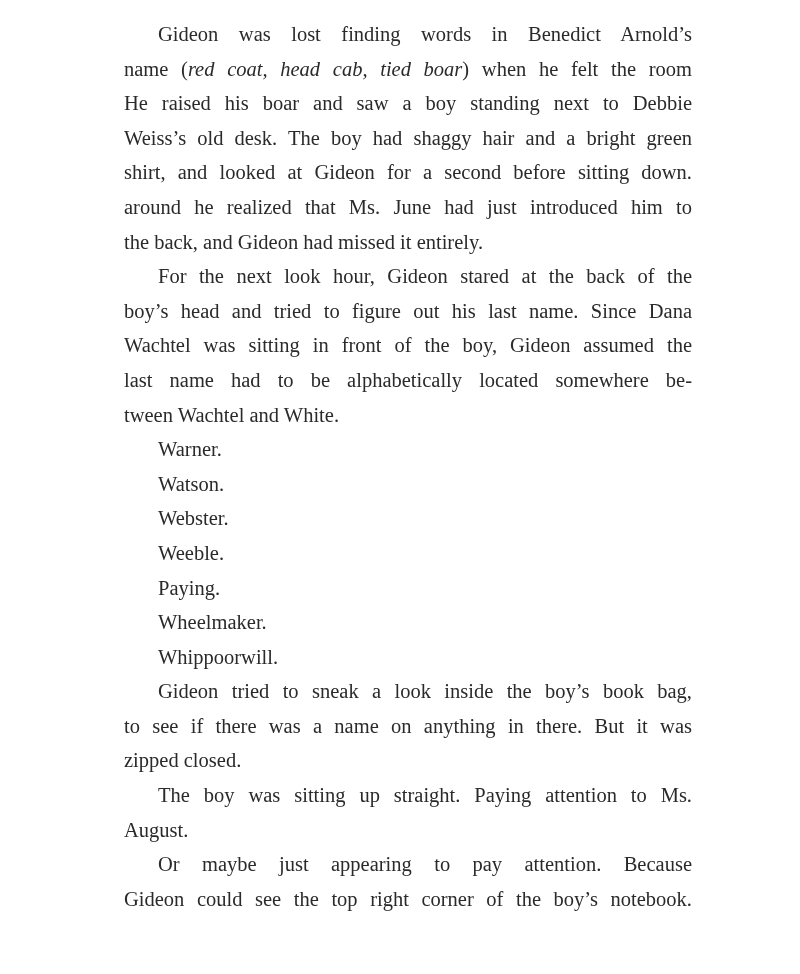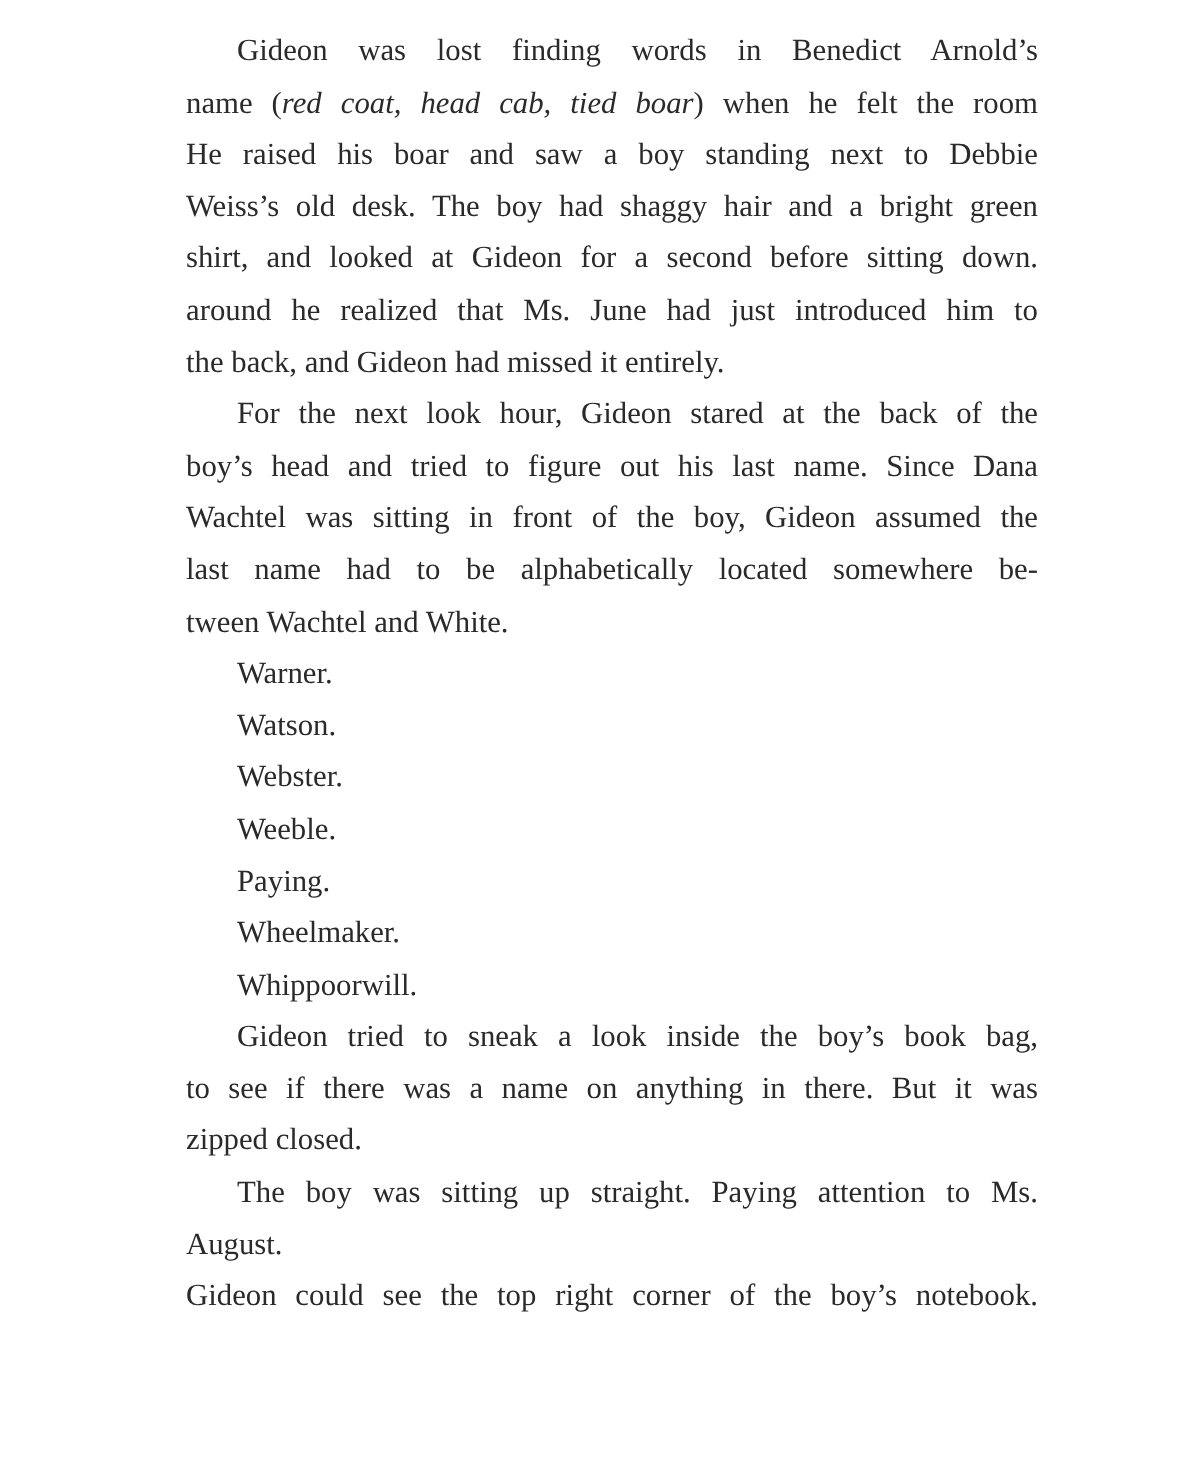--- a/index.html
+++ b/index.html
@@ -79,16 +79,17 @@
     <div class="line">to see if there was a name on anything in there. But it was</div>
     <div class="line last">zipped closed.</div>
   </div>
 
   <div>
     <div class="line indent">The boy was sitting up straight. Paying attention to Ms.</div>
     <div class="line last">August.</div>
   </div>
 
   <div>
+    <div class="line indent">Or maybe just appearing to pay attention. Because</div>
     <div class="line">Gideon could see the top right corner of the boy’s notebook.</div>
   </div>
 
 </div>
 
 </body></html>

